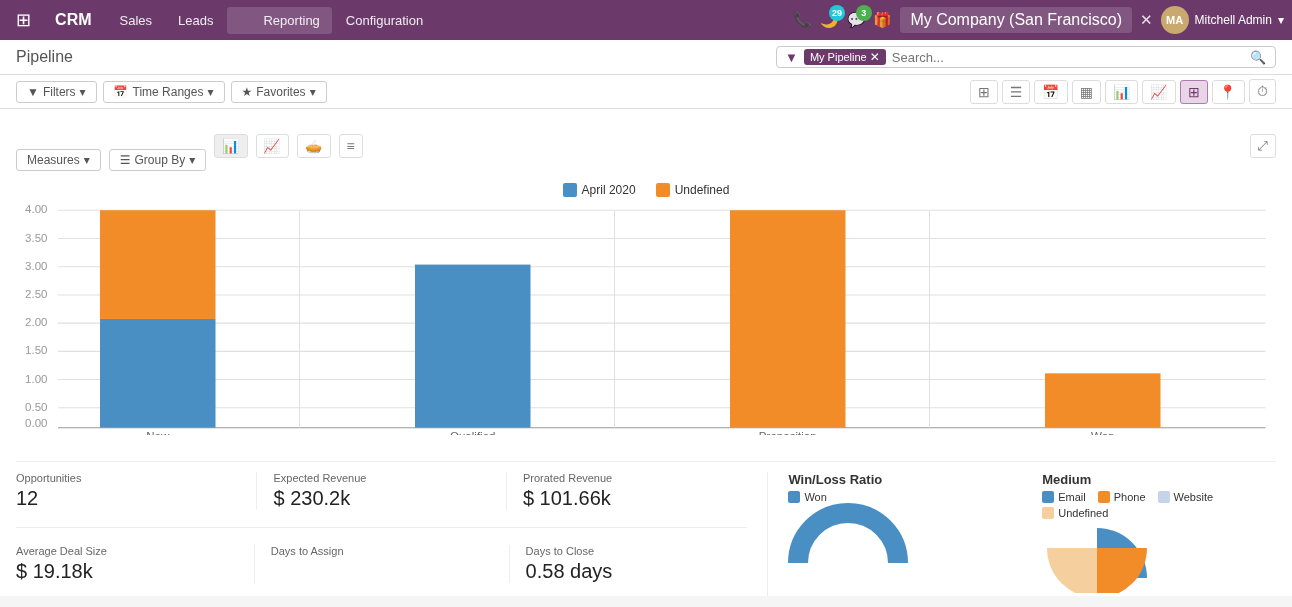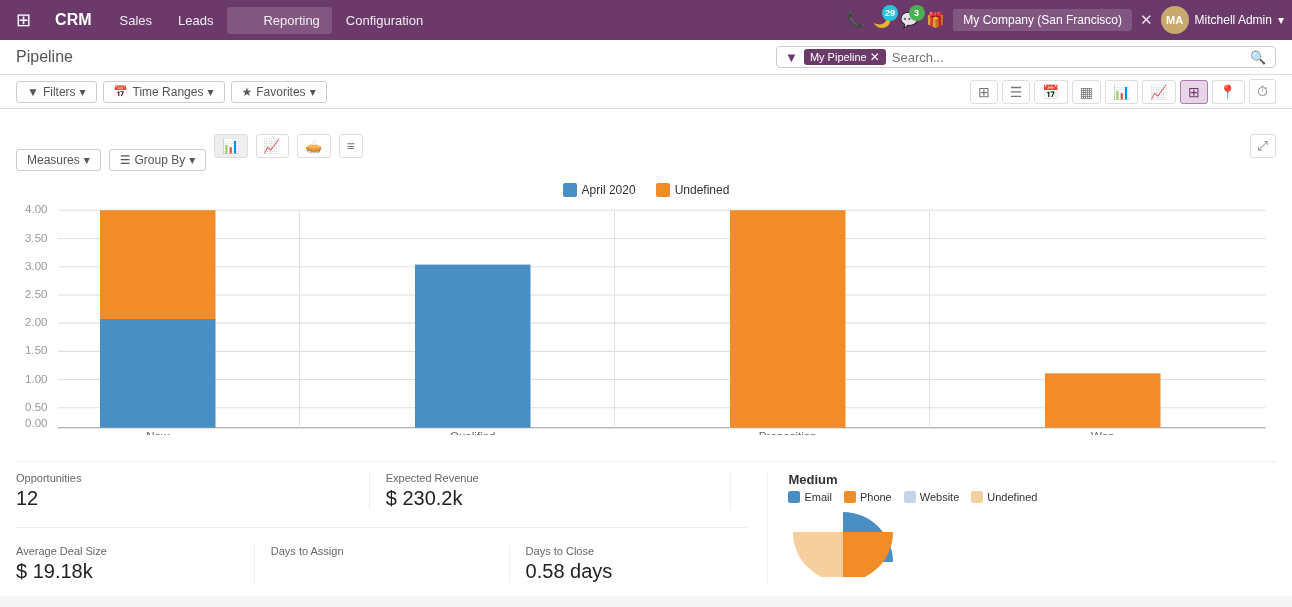--- a/index.html
+++ b/index.html
@@ -38,21 +38,21 @@
       width: 16px; height: 16px;
       display: flex; align-items: center; justify-content: center;
       font-weight: bold;
     }
     .badge-green { background: #4caf50; }
     .topnav-company {
       background: rgba(255,255,255,0.15);
       border-radius: 3px;
       padding: 4px 10px;
       cursor: pointer;
-      font-size: 12px;
+      font-size: 16px;
       color: #fff;
       display: flex; align-items: center; gap: 4px;
     }
     .topnav-user {
       display: flex; align-items: center; gap: 6px;
       cursor: pointer;
       font-size: 12px;
       color: #fff;
     }
     .avatar {
@@ -366,38 +366,57 @@
     <div style="flex:3; display:flex; flex-direction:column; gap:11px; border-right:1px solid #eee; padding-right:20px;">
       <div class="stat-row">
         <div class="stat-col" style="border-right:1px solid #eee; padding-right:16px; margin-right:16px;">
           <div class="stat-label">Opportunities</div>
           <div class="stat-value">12</div>
         </div>
         <div class="stat-col" style="border-right:1px solid #eee; padding-right:8px; margin-right:16px;">
           <div class="stat-label">Expected Revenue</div>
           <div class="stat-value">$ 230.2k</div>
         </div>
+        <div class="stat-col">
+          <div class="stat-label">Prorated Revenue</div>
+          <div class="stat-value">$ 101.66k</div>
+        </div>
       </div>
       <div style="height:1px; background:#eee; margin:6px 0;"></div>
       <div class="stat-row">
         <div class="stat-col" style="border-right:1px solid #eee; padding-right:16px; margin-right:16px;">
           <div class="stat-label">Average Deal Size</div>
           <div class="stat-value">$ 19.18k</div>
         </div>
         <div class="stat-col" style="border-right:1px solid #eee; padding-right:16px; margin-right:16px;">
           <div class="stat-label">Days to Assign</div>
         </div>
         <div class="stat-col">
           <div class="stat-label">Days to Close</div>
           <div class="stat-value">0.58 days</div>
         </div>
       </div>
     </div>
 
     <div class="donut-section">
+      <div class="donut-chart">
+        <div class="donut-title">Win/Loss Ratio</div>
+        <div style="display:flex; gap:8px; align-items:flex-start;">
+          <div class="pie-legend">
+            <div class="pie-legend-item">
+              <div class="pie-dot" style="background:#4a8fc4;"></div>
+              <span>Won</span>
+            </div>
+          </div>
+        </div>
+        
+        <svg width="120" height="70" viewBox="0 0 120 70">
+          <path d="M10,60 A50,50 0 0,1 110,60" fill="none" stroke="#4a8fc4" stroke-width="20"></path>
+        </svg>
+      </div>
 
       <div class="donut-chart">
         <div class="donut-title">Medium</div>
         <div class="pie-legend" style="margin-bottom:4px;">
           <div class="pie-legend-item">
             <div class="pie-dot" style="background:#4a8fc4;"></div>
             <span>Email</span>
           </div>
           <div class="pie-legend-item">
             <div class="pie-dot" style="background:#f28c28;"></div>

